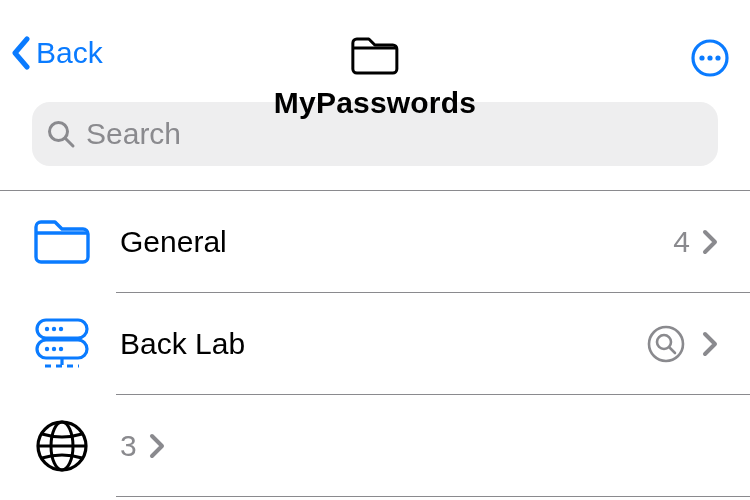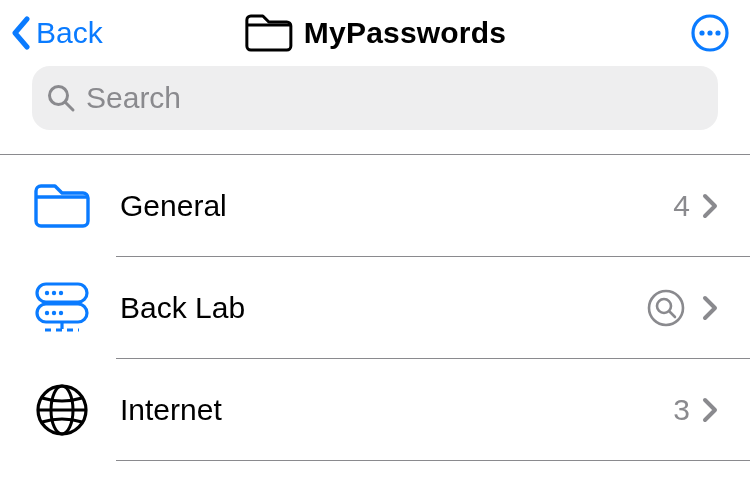--- a/index.html
+++ b/index.html
@@ -6,41 +6,43 @@
     body {
       font-family: -apple-system, BlinkMacSystemFont, "Segoe UI", Helvetica, Arial, sans-serif;
       background: #fff;
       width: 750px;
       height: 500px;
       overflow: hidden;
       color: #000;
     }
     .nav {
       display: flex;
-      align-items: center;
+      align-items: flex-start;
       justify-content: space-between;
       height: 66px;
       padding: 0 18px 0 10px;
+      margin-top: 36px;
     }
     .back {
       display: flex;
       align-items: center;
       color: #0a7bff;
       font-size: 30px;
       gap: 4px;
       cursor: pointer;
     }
     .back .chev svg { display: block; }
     .title-wrap {
       position: absolute;
       left: 50%;
       transform: translateX(-50%);
       display: flex;
       align-items: center;
       gap: 10px;
+      flex-direction: column;
     }
     .title-wrap .t-icon svg { display: block; }
     .title-text {
       font-size: 30px;
       font-weight: 700;
       letter-spacing: 0.2px;
     }
     .more {
       width: 44px; height: 44px;
       display: flex; align-items: center; justify-content: center;
@@ -211,21 +213,20 @@
   <div class="row">
     <span class="r-icon">
       <svg width="56" height="56" viewBox="0 0 56 56">
         <circle cx="28" cy="28" r="24" fill="#fff" stroke="#000" stroke-width="3.2"></circle>
         <ellipse cx="28" cy="28" rx="11" ry="24" fill="none" stroke="#000" stroke-width="3"></ellipse>
         <line x1="4" y1="28" x2="52" y2="28" stroke="#000" stroke-width="3"></line>
         <path d="M8 16 Q28 22 48 16" fill="none" stroke="#000" stroke-width="3"></path>
         <path d="M8 40 Q28 34 48 40" fill="none" stroke="#000" stroke-width="3"></path>
       </svg>
     </span>
-    <span class="r-label">Internet</span>
     <span class="r-count">3</span>
     <span class="r-chevron">
       <svg width="16" height="26" viewBox="0 0 16 26">
         <polyline points="3,3 13,13 3,23" fill="none" stroke="#8a8a8e" stroke-width="4" stroke-linecap="round" stroke-linejoin="round"></polyline>
       </svg>
     </span>
     <div class="sep"></div>
   </div>
 
 </div>

